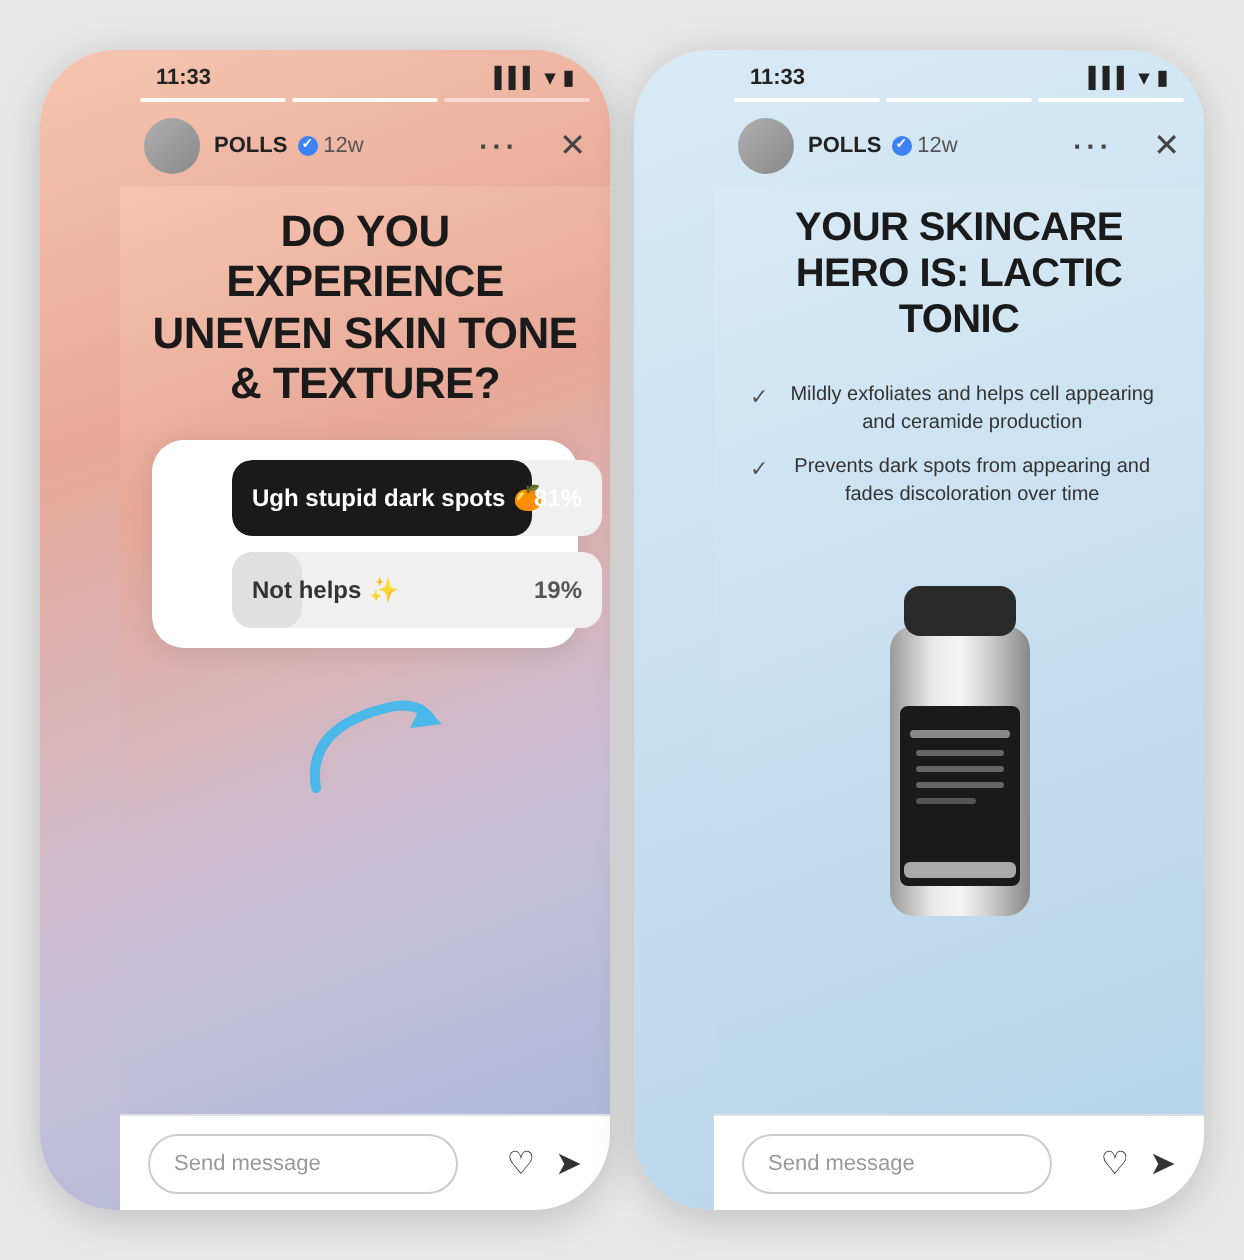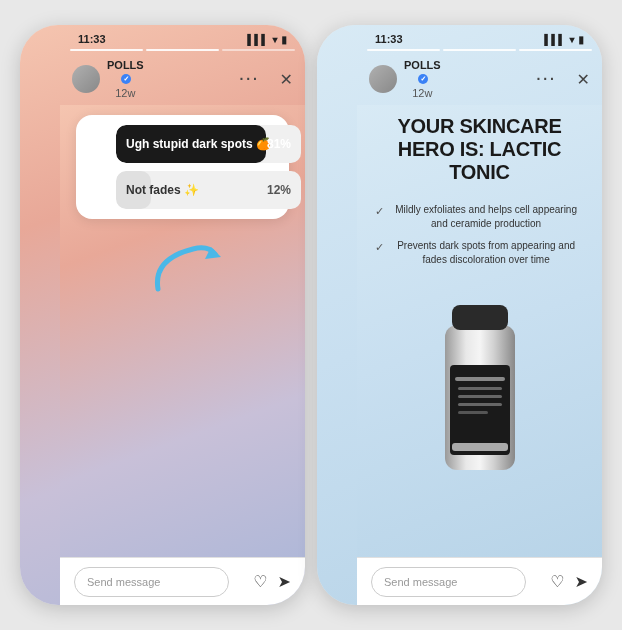--- a/index.html
+++ b/index.html
@@ -84,21 +84,20 @@
       display: flex;
       flex-direction: column;
     }
     .story-username {
       font-size: 11px;
       font-weight: 700;
       color: #222;
       display: flex;
       align-items: center;
       gap: 3px;
-      flex-direction: column;
     }
     .story-options {
       margin-left: auto;
       font-size: 14px;
       color: #444;
       letter-spacing: 2px;
       margin-right: 20px;
       font-weight: 700;
     }
     .close-btn {
@@ -349,40 +348,41 @@
         <span>POLLS</span>
         <span class="verified-badge">✓</span>
         <span style="font-weight:400;color:#555">12w</span>
       </span>
     </div>
     <span class="story-options">···</span>
     <span class="close-btn">✕</span>
   </div>
 
   <div class="story-content">
+    <div class="question-title">DO YOU EXPERIENCE UNEVEN SKIN TONE &amp; TEXTURE?</div>
 
     <div class="poll-card">
       <div class="poll-option">
         <div class="poll-bar-bg">
           <div class="poll-bar-fill" style="width: 81%"></div>
           <span class="poll-option-label">
             <span>Ugh stupid dark spots</span>
             <span>🍊</span>
           </span>
           <span class="poll-percent">81%</span>
         </div>
       </div>
       <div class="poll-option poll-option-2">
         <div class="poll-bar-bg">
           <div class="poll-bar-fill" style="width: 19%"></div>
           <span class="poll-option-label">
-            <span>Not fades</span>
+            <span>Not helps</span>
             <span>✨</span>
           </span>
-          <span class="poll-percent">12%</span>
+          <span class="poll-percent">19%</span>
         </div>
       </div>
     </div>
 
     <div class="arrow-area">
       <svg class="curved-arrow" viewBox="0 0 80 60" fill="none" xmlns="http://www.w3.org/2000/svg">
         <path d="M15 50 Q10 20 50 10 Q65 6 72 15" stroke="#4ab8e8" stroke-width="5" fill="none" stroke-linecap="round"></path>
         <polygon points="68,8 78,18 62,20" fill="#4ab8e8"></polygon>
       </svg>
     </div>

